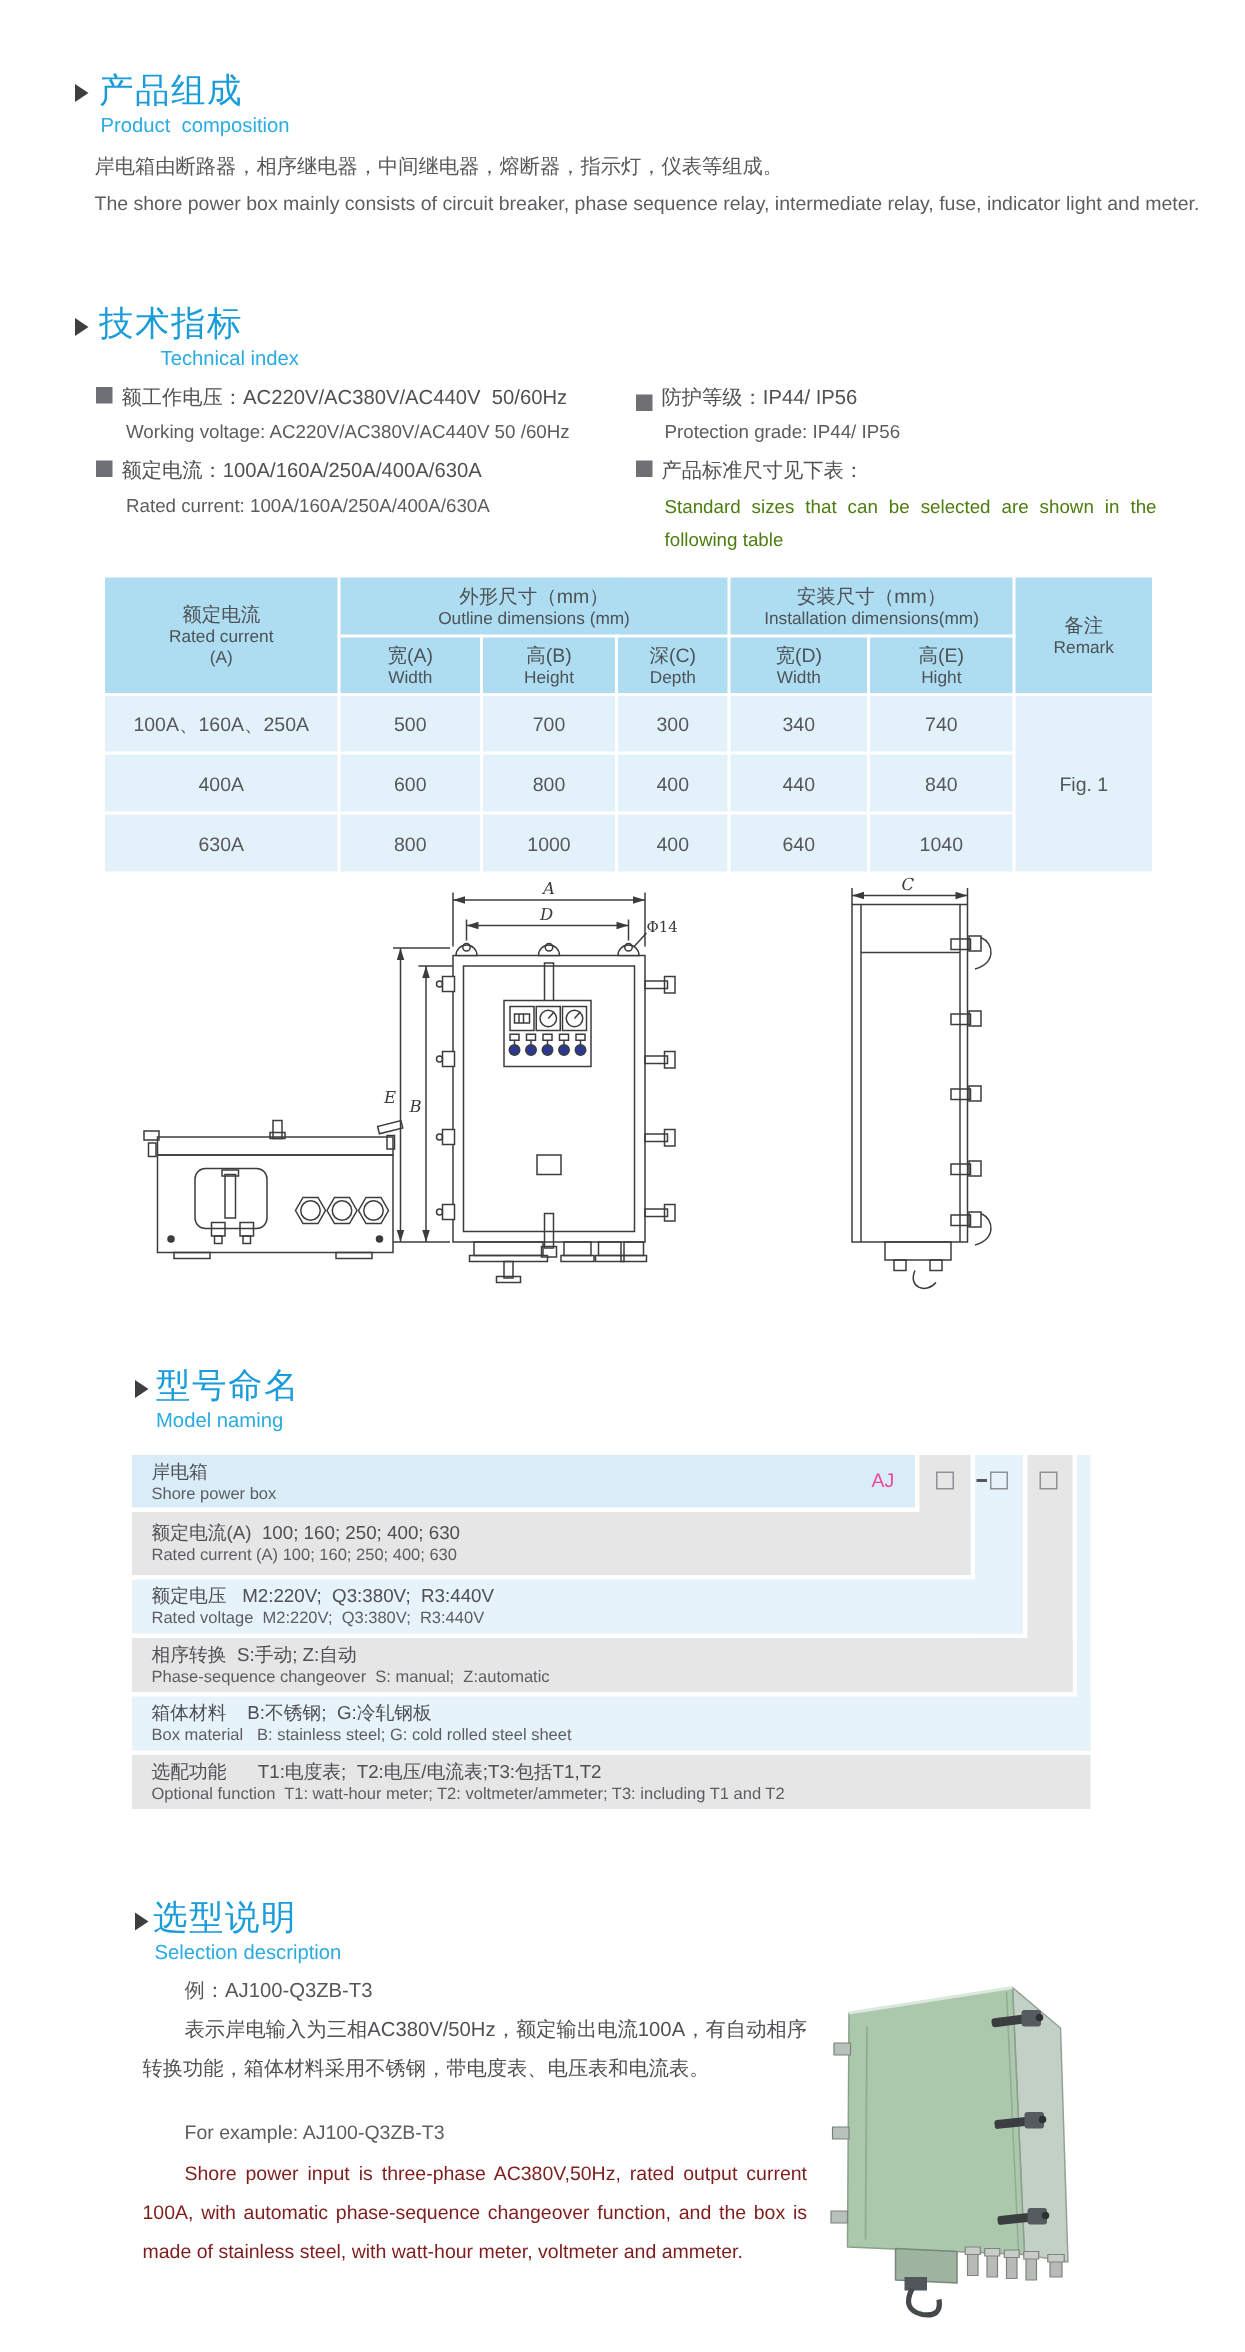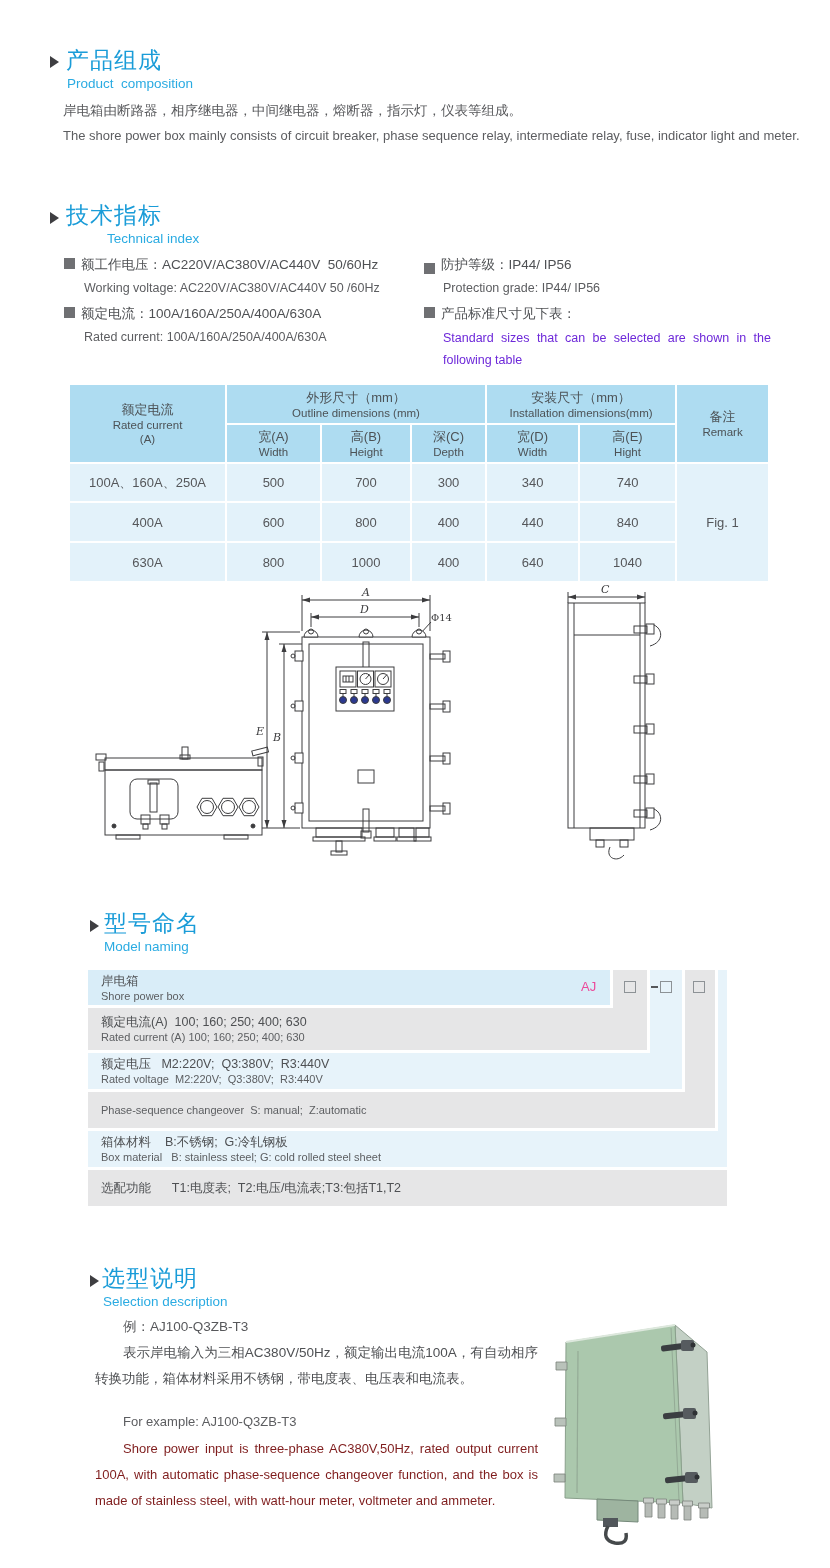--- a/index.html
+++ b/index.html
@@ -10,21 +10,21 @@
   .tri{width:0;height:0;border-left:9px solid #3e3e41;border-top:6px solid transparent;border-bottom:6px solid transparent;}
   .h-cn{font-size:23px;color:#1a9cd8;letter-spacing:1px;white-space:pre;}
   .h-en{font-size:13.5px;color:#2aabe2;white-space:pre;}
   .body-cn{font-size:13.5px;color:#57585b;white-space:pre;}
   .body-en{font-size:13px;color:#5c5d60;white-space:pre;}
   
   .spec{display:flex;align-items:flex-start;}
   .sq{width:11px;height:11px;background:#6f7073;margin:2px 6px 0 0;flex:none;}
   .spec-cn{font-size:13.5px;color:#4f5154;white-space:pre;}
   .spec-en{font-size:12.5px;color:#5c5d60;white-space:pre;}
-  .spec-en-block{font-size:12.5px;color:#6d28d9;text-align:justify;line-height:22px;}
+  .spec-en-block{font-size:12.5px;color:#4d7c0f;text-align:justify;line-height:22px;}
   
   table.dims{border-collapse:collapse;table-layout:fixed;width:700px;}
   table.dims th,table.dims td{border:2px solid #ffffff;text-align:center;vertical-align:middle;padding:0;font-weight:normal;}
   table.dims th{background:#aedcf1;color:#4c5256;}
   table.dims td{background:#e3f2fa;color:#55575a;font-size:13px;}
   .th-cn{font-size:13px;line-height:17px;}
   .th-en{font-size:11.5px;line-height:14px;}
   
   .nrow,.ncol{position:absolute;}
   .nrow{display:flex;flex-direction:column;justify-content:center;padding-left:13px;box-sizing:border-box;}
@@ -364,28 +364,30 @@
     </div>
     <div class="nrow bg-gray" style="left:0;top:40px;width:559px;height:42px;">
       <div class="n-cn">额定电流(A)  100; 160; 250; 400; 630</div>
       <div class="n-en">Rated current (A) 100; 160; 250; 400; 630</div>
     </div>
     <div class="nrow bg-blue2" style="left:0;top:85px;width:594px;height:36px;">
       <div class="n-cn">额定电压   M2:220V;  Q3:380V;  R3:440V</div>
       <div class="n-en">Rated voltage  M2:220V;  Q3:380V;  R3:440V</div>
     </div>
     <div class="nrow bg-gray" style="left:0;top:124px;width:627px;height:36px;">
+      <div class="n-cn">相序转换  S:手动; Z:自动</div>
       <div class="n-en">Phase-sequence changeover  S: manual;  Z:automatic</div>
     </div>
     <div class="nrow bg-blue2" style="left:0;top:163px;width:639px;height:36px;">
       <div class="n-cn">箱体材料    B:不锈钢;  G:冷轧钢板</div>
       <div class="n-en">Box material   B: stainless steel; G: cold rolled steel sheet</div>
     </div>
     <div class="nrow bg-gray" style="left:0;top:202px;width:639px;height:36px;">
       <div class="n-cn">选配功能      T1:电度表;  T2:电压/电流表;T3:包括T1,T2</div>
+      <div class="n-en">Optional function  T1: watt-hour meter; T2: voltmeter/ammeter; T3: including T1 and T2</div>
     </div>
 
     <div class="code-prefix" style="left:493px;top:11px;">AJ</div>
     <div class="codebox" style="left:536px;top:13px;"></div>
     <div class="codedash" style="left:563px;top:18px;"></div>
     <div class="codebox" style="left:572px;top:13px;"></div>
     <div class="codebox" style="left:605px;top:13px;"></div>
   </div>
 
   <div class="abs tri" style="left:90px;top:1275px;"></div>

